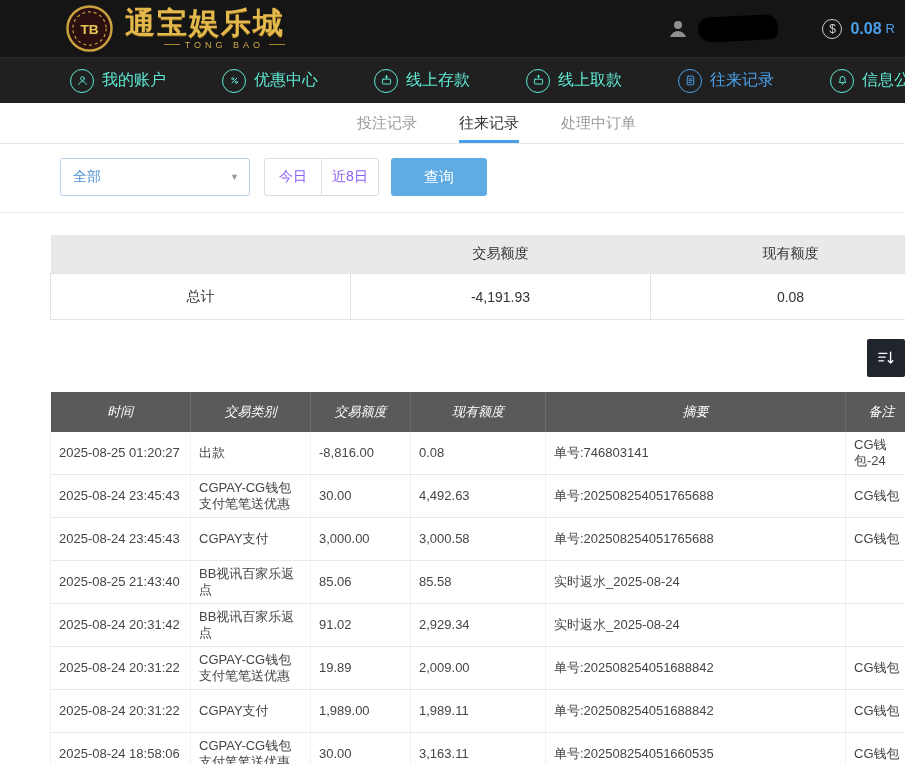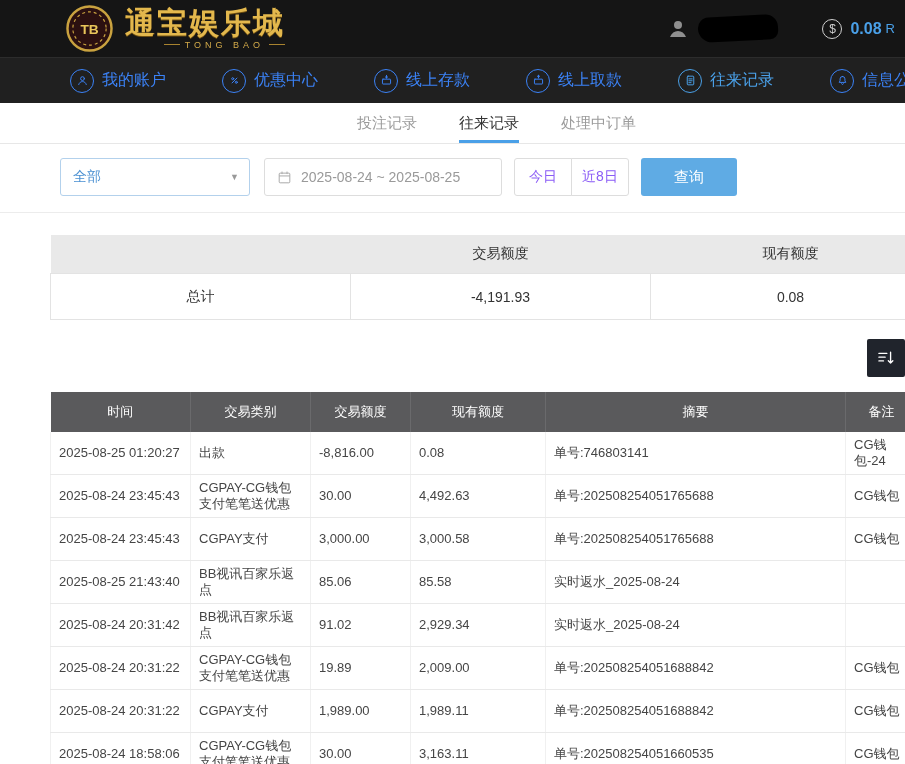--- a/index.html
+++ b/index.html
@@ -24,21 +24,21 @@
   .money-ico { margin-left:44px; width:20px; height:20px; border:1.5px solid #cfcfcf;
                border-radius:50%; color:#cfcfcf; display:flex; align-items:center;
                justify-content:center; font-size:12px; box-sizing:border-box; }
   .balance { color:var(--accent-blue,#57aef2); font-size:16px; font-weight:bold; margin-left:8px; }
   .currency { color:var(--accent-blue,#57aef2); font-size:13px; margin-left:4px; }
 
   
   .mainnav { height:46px; background:#202020; border-top:1px solid #2c2c2c;
              display:flex; align-items:center; gap:56px; padding-left:70px;
              box-sizing:border-box; white-space:nowrap; overflow:hidden; }
-  .nav-item { display:flex; align-items:center; gap:8px; color:#3b82f6;
+  .nav-item { display:flex; align-items:center; gap:8px; color:#5eead4;
               font-size:16px; flex:none; cursor:pointer; }
   .nav-item.active { color:var(--accent-blue,#4aa0e8); }
   .nav-ico { width:24px; height:24px; border:1.5px solid currentColor; border-radius:50%;
              display:flex; align-items:center; justify-content:center; box-sizing:border-box; }
   .nav-ico svg { width:13px; height:13px; stroke:currentColor; fill:none;
                  stroke-width:1.8; stroke-linecap:round; stroke-linejoin:round; }
 
   
   .subnav { height:41px; border-bottom:1px solid #e7e7e7; display:flex;
             justify-content:center; gap:42px; padding-left:88px; box-sizing:border-box; }
@@ -79,21 +79,21 @@
   .sort-btn { position:absolute; right:0; top:0; width:38px; height:38px;
               background:#20242c; border:none; border-radius:2px; display:flex;
               align-items:center; justify-content:center; cursor:pointer; }
   .sort-btn svg { width:20px; height:20px; stroke:#fff; fill:none;
                   stroke-width:1.6; stroke-linecap:round; stroke-linejoin:round; }
 
   
   .records { margin:15px 0 0 50px; border-collapse:collapse; width:867px; table-layout:fixed; }
   .records thead th { background:var(--table-header-bg,#5a5a5c); color:#fff; height:40px;
                       font-size:13px; font-weight:normal; text-align:center;
-                      border-right:1px solid #6a6a6c; }
+                      border-right:1px solid #6a6a6c;font-style:italic; }
   .records tbody td { height:38px; padding:2px 8px; font-size:13px; color:#454545;
                       border-bottom:1px solid #e9e9e9; border-right:1px solid #f0f0f0;
                       line-height:1.2; }
   .records tbody td:first-child { border-left:1px solid #f0f0f0; white-space:nowrap; }
   .al-left  { text-align:left; }
   .al-right { text-align:left; }
 </style>
 </head>
 <body>
 
@@ -188,29 +188,20 @@
   <div class="subnav">
       <div class="tab">投注记录</div>
       <div class="tab active">往来记录</div>
       <div class="tab">处理中订单</div>
     </div>
 
   <div class="filters">
     <div class="select">
       <span>全部</span>
       <span class="caret">▼</span>
-    </div>
-    <div class="datepicker">
-      <span class="cal">
-        <svg viewBox="0 0 24 24">
-            <rect x="3.5" y="5" width="17" height="15.5" rx="1.5"></rect>
-            <path d="M3.5 9.5h17M8 2.5v4M16 2.5v4"></path>
-          </svg>
-      </span>
-      <span>2025-08-24 ~ 2025-08-25</span>
     </div>
     <div class="quick">
         <button>今日</button>
         <button>近8日</button>
       </div>
     <button class="query">查询</button>
   </div>
 
   <table class="summary">
     <colgroup>

